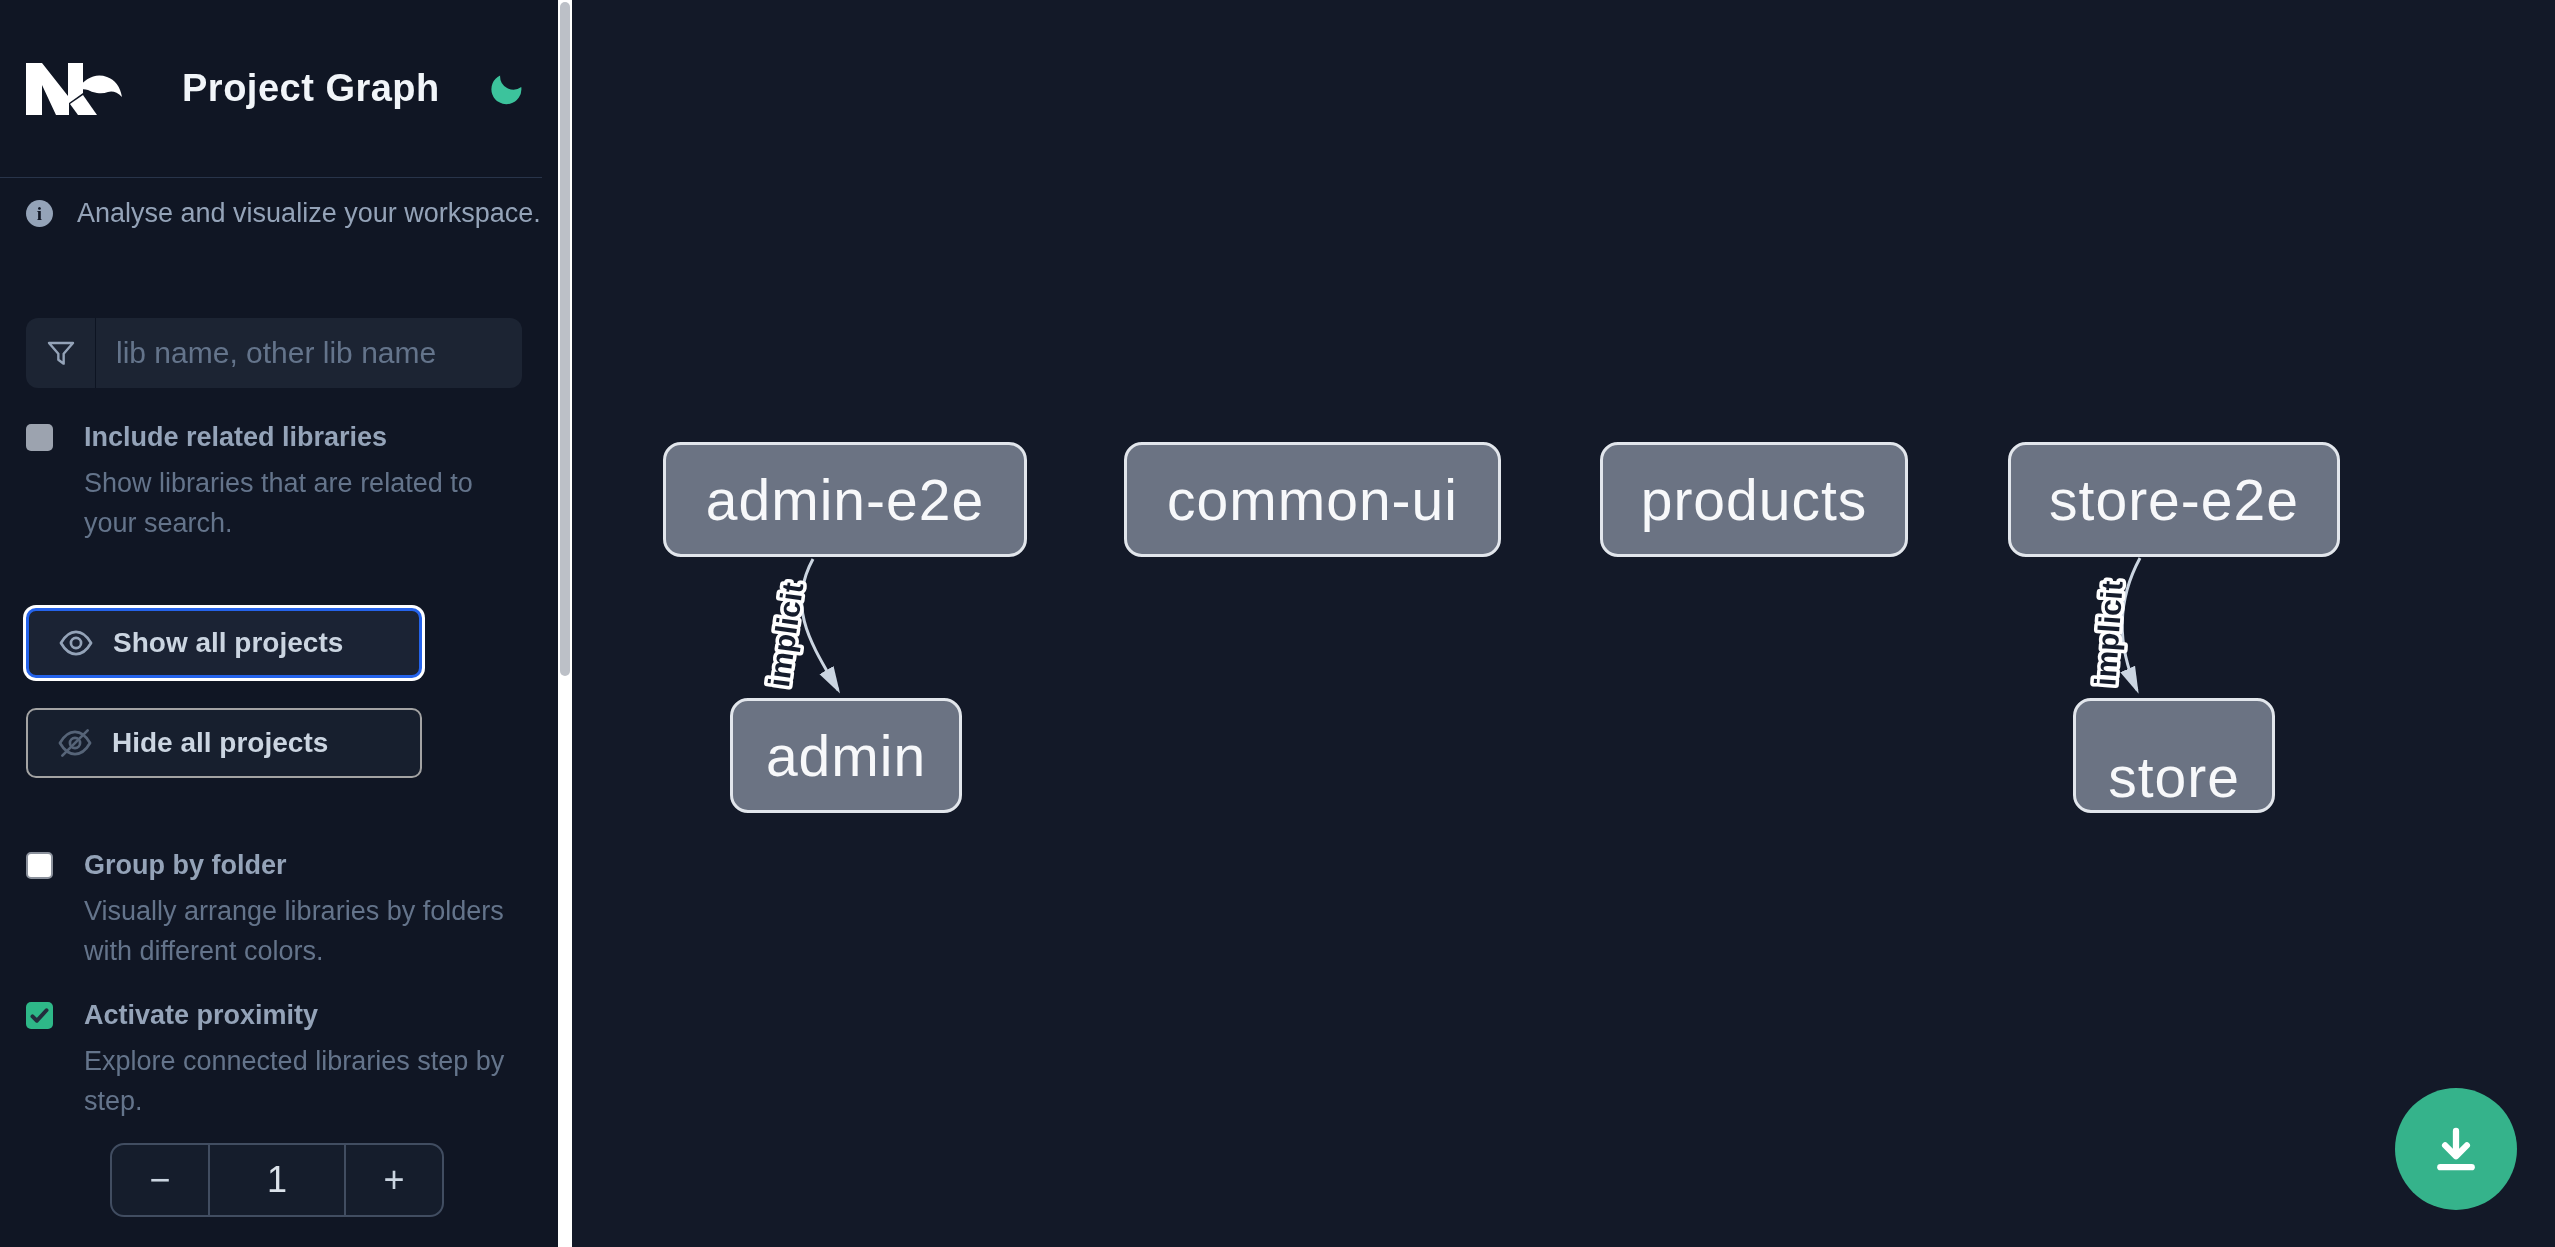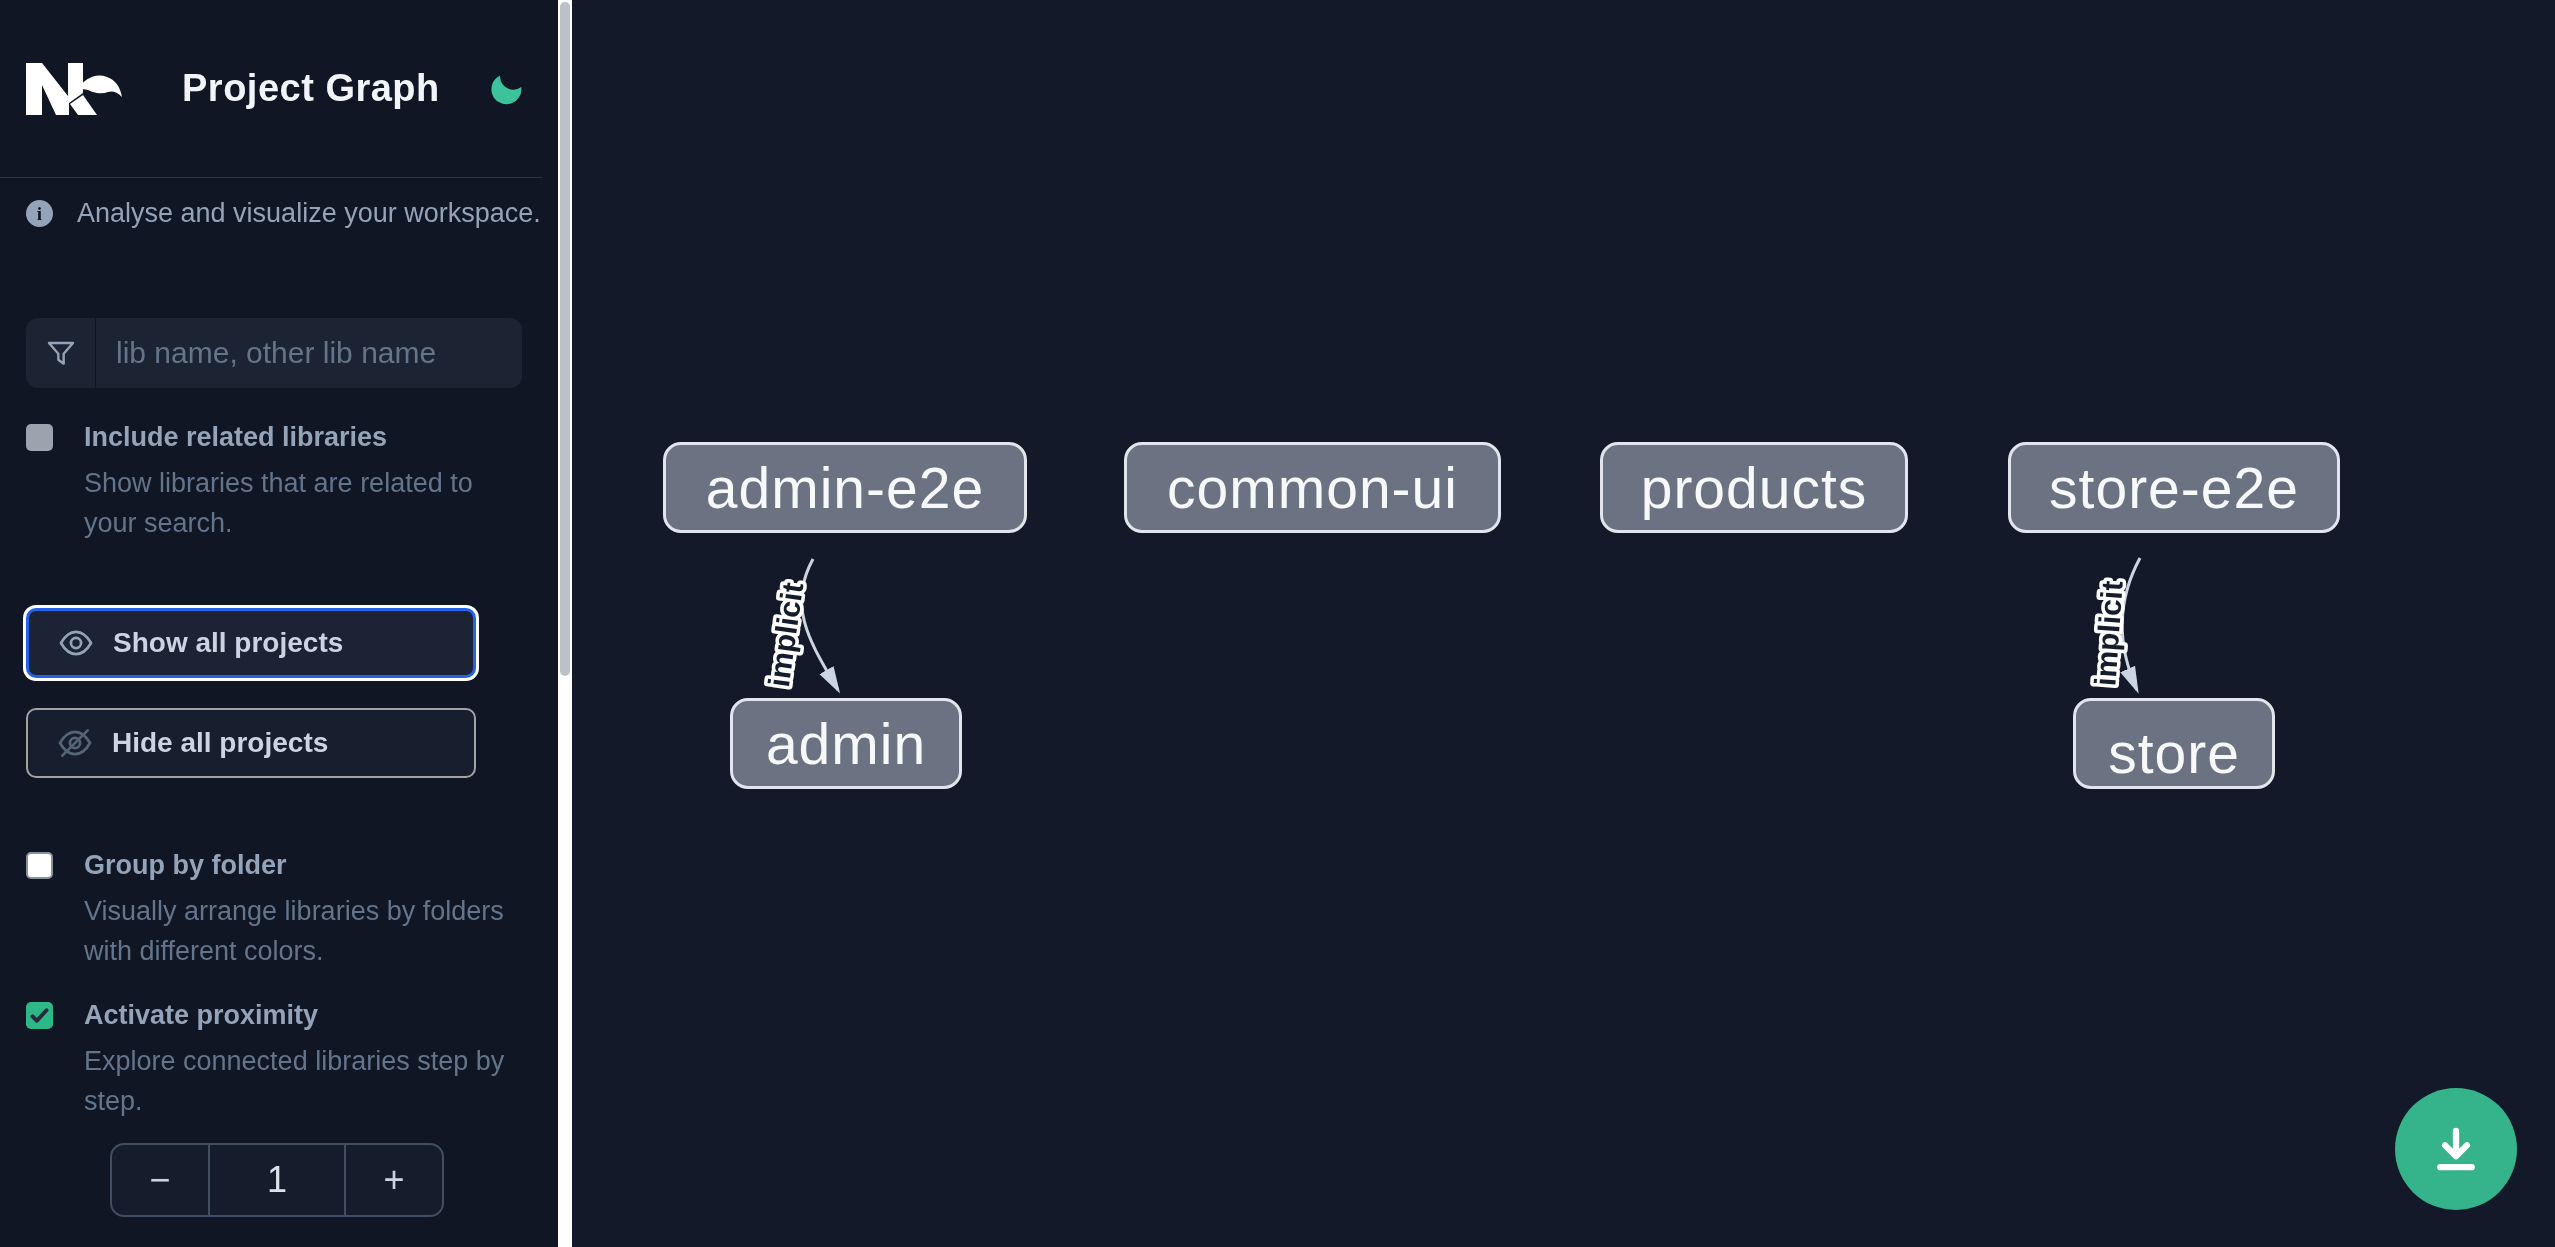--- a/index.html
+++ b/index.html
@@ -42,21 +42,21 @@
   .toggle { position:absolute; left:26px; width:500px; }
   .toggle-row { display:flex; align-items:center; }
   .cbx { width:27px; height:27px; border-radius:5px; flex:0 0 27px; }
   .cbx.gray { background:#9ca3af; }
   .cbx.white { background:#ffffff; border:2px solid #8b919c; }
   .cbx.green { background:#2eb888; display:flex; align-items:center; justify-content:center; }
   .toggle-label { margin-left:31px; font-size:27px; font-weight:700; color:#94a3b8; }
   .toggle-desc { margin-left:58px; margin-top:10px; width:440px; font-size:27px;
                  line-height:40px; color:#64748b; }
 
-  .sb-btn { position:absolute; left:26px; width:450px; height:70px; border-radius:10px;
+  .sb-btn { position:absolute; left:26px; width:396px; height:70px; border-radius:10px;
             display:flex; align-items:center; cursor:pointer;
             font-family:"Liberation Sans", sans-serif; }
   .sb-btn .btn-label { font-size:28px; font-weight:700; color:#cbd5e1; margin-left:18px; }
   .btn-primary-focus { top:608px; background:#1b2334; border:3px solid #2563eb;
                        box-shadow:0 0 0 3px #ffffff; }
   .btn-secondary { top:708px; background:#171f2e; border:2px solid #a3a3a3; }
   .btn-icon { margin-left:28px; width:38px; height:38px; display:flex;
               align-items:center; justify-content:center; }
 
   .stepper { position:absolute; left:110px; top:1143px; width:334px; height:74px;
@@ -65,21 +65,21 @@
   .step-btn { width:96px; border:none; background:transparent; color:#cbd5e1;
               font-size:36px; cursor:pointer; font-family:"Liberation Sans", sans-serif; }
   .step-value { flex:1; display:flex; align-items:center; justify-content:center;
                 font-size:36px; color:#dbe2ea; border-left:2px solid #414d61;
                 border-right:2px solid #414d61; }
 
   
   .main { position:absolute; left:572px; top:0; width:1983px; height:1247px;
           background:#131928; }
   .edges-svg { position:absolute; left:0; top:0; width:100%; height:100%; }
-  .node { position:absolute; height:91px; background:#6b7383;
+  .node { position:absolute; height:115px; background:#6b7383;
           border:3px solid #e2e6ec; border-radius:18px; display:flex;
           align-items:center; justify-content:center; cursor:pointer; }
   .node-label { font-size:57px; color:#f7f8fa; letter-spacing:1px; }
 
   .fab { position:absolute; right:38px; bottom:37px; width:122px; height:122px;
          border-radius:50%; background:#35b38b; border:none; cursor:pointer;
          display:flex; align-items:center; justify-content:center; }
 </style>
 </head>
 <body>

